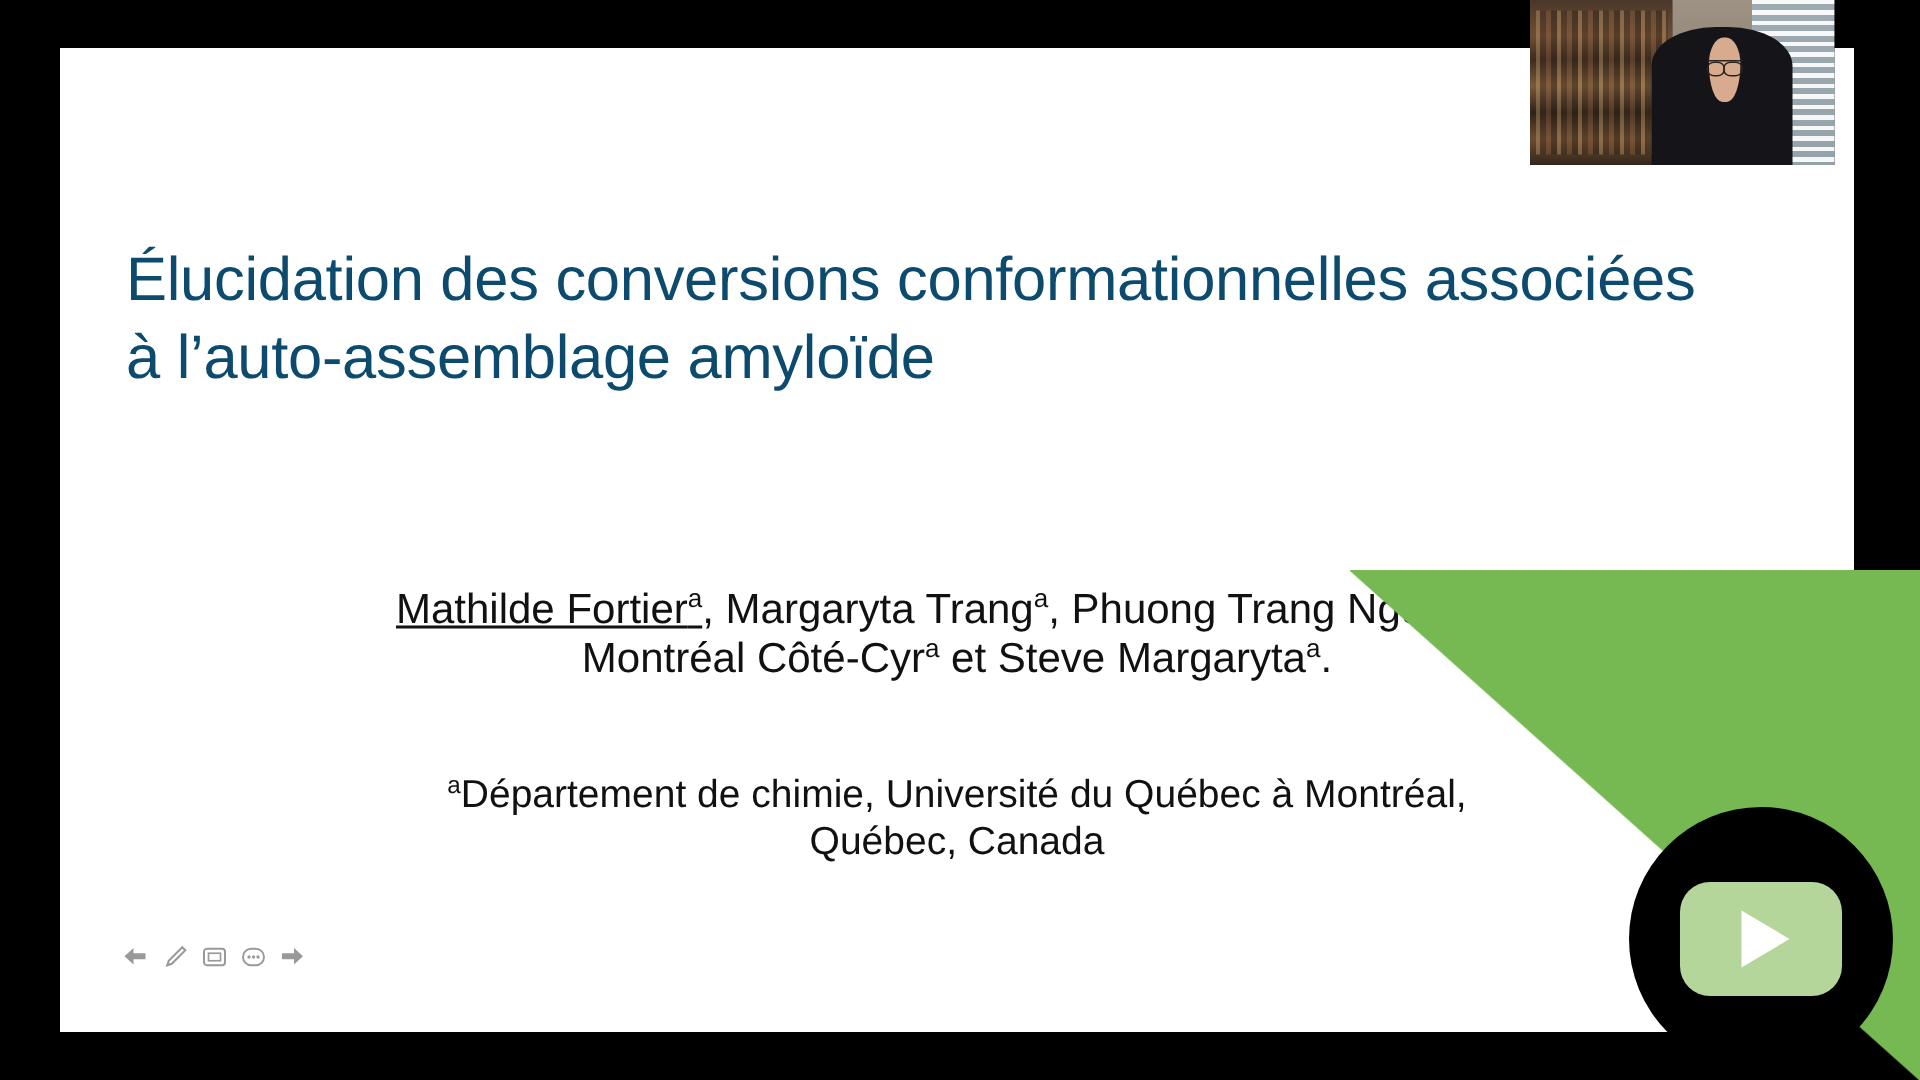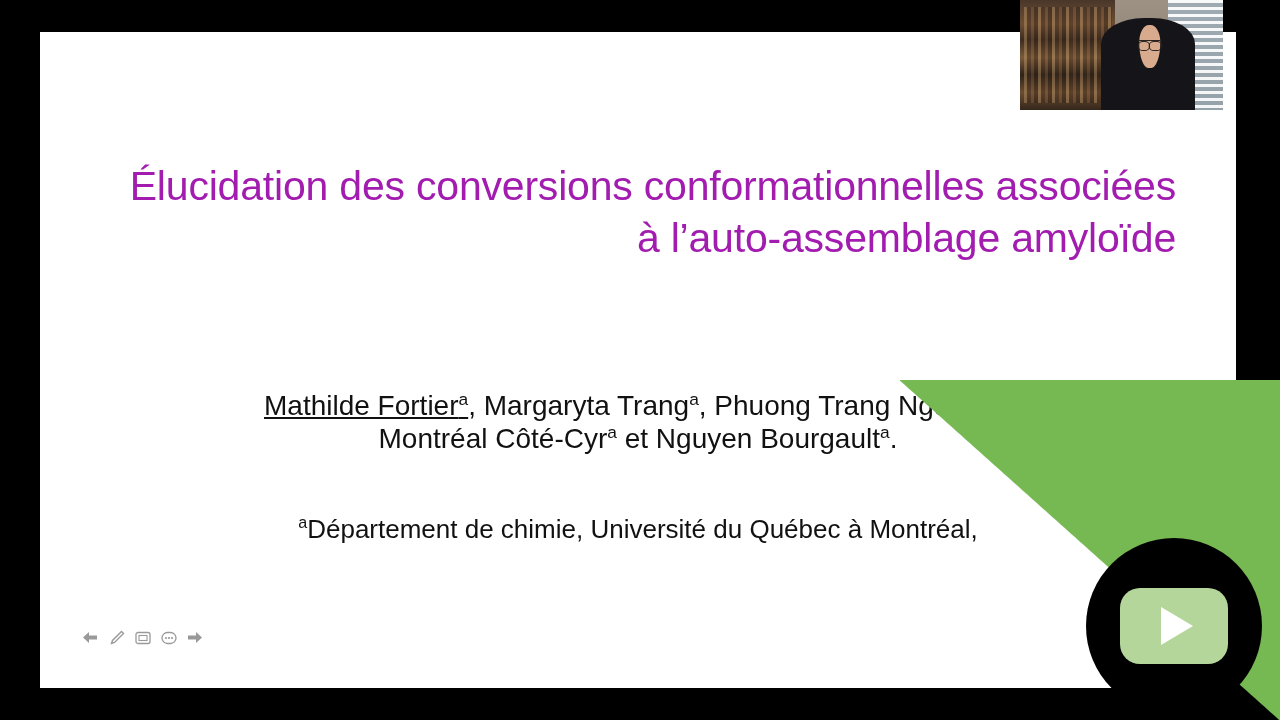--- a/index.html
+++ b/index.html
@@ -38,27 +38,27 @@
     left: 40px;
     top: 32px;
     width: 1196px;
     height: 656px;
     background: #ffffff;
     z-index: 2;
   }
 
   .slide-title {
     position: absolute;
-    left: 60px;
+    left: 44px;
     top: 128px;
     width: 1076px;
-    text-align: right;
+    text-align: left;
     font-size: 41px;
     line-height: 52px;
-    color: #a21caf;
+    color: #0c4a6e;
     font-family: "Liberation Sans", sans-serif;
     letter-spacing: -0.2px;
   }
 
   .authors {
     position: absolute;
     left: 50px;
     top: 357px;
     width: 1096px;
     text-align: center;
@@ -252,25 +252,26 @@
 <div id="stage">
 
   <div class="lb"></div>
 
   <div class="slide">
 
     <div class="slide-title">Élucidation des conversions conformationnelles associées à l’auto-assemblage amyloïde</div>
 
     <div class="authors">
       <span class="lead"><span>Mathilde Fortier</span><sup>a</sup></span><span>, Margaryta Trang</span><sup>a</sup><span>, Phuong Trang Nguyen</span><sup>a</sup><span>,</span><br>
-      <span>Montréal Côté-Cyr</span><sup>a</sup><span> et Nguyen Bourgault</span><sup>a</sup><span>.</span>
+      <span>Montréal Côté-Cyr</span><sup>a</sup><span> et Steve Margaryta</span><sup>a</sup><span>.</span>
     </div>
 
     <div class="affiliation">
       <sup>a</sup><span>Département de chimie, Université du Québec à Montréal,</span><br>
+      <span>Québec, Canada</span>
     </div>
 
     <div class="pptbar">
       <span class="tool">
         <svg width="17" height="13" viewBox="0 0 17 13">
             <path d="M7 1 L1 6.5 L7 12 L7 8.5 L15 8.5 L15 4.5 L7 4.5 Z" fill="#5b5b5b"></path>
           </svg>
       </span>
       <span class="tool">
         <svg width="16" height="16" viewBox="0 0 16 16">

